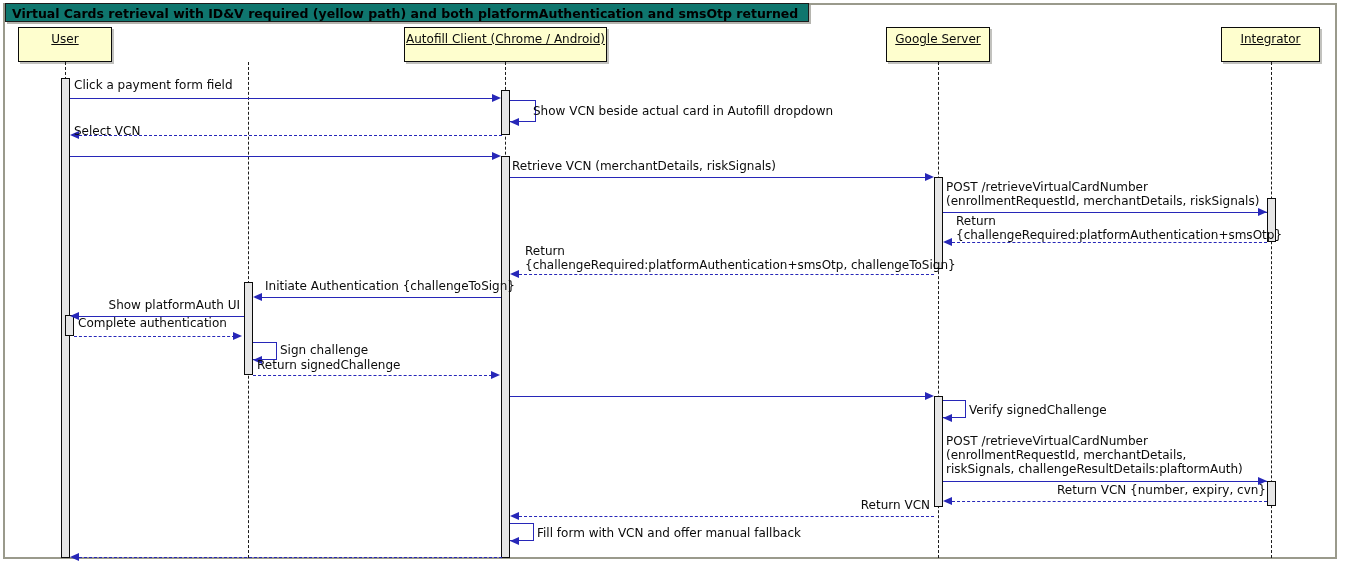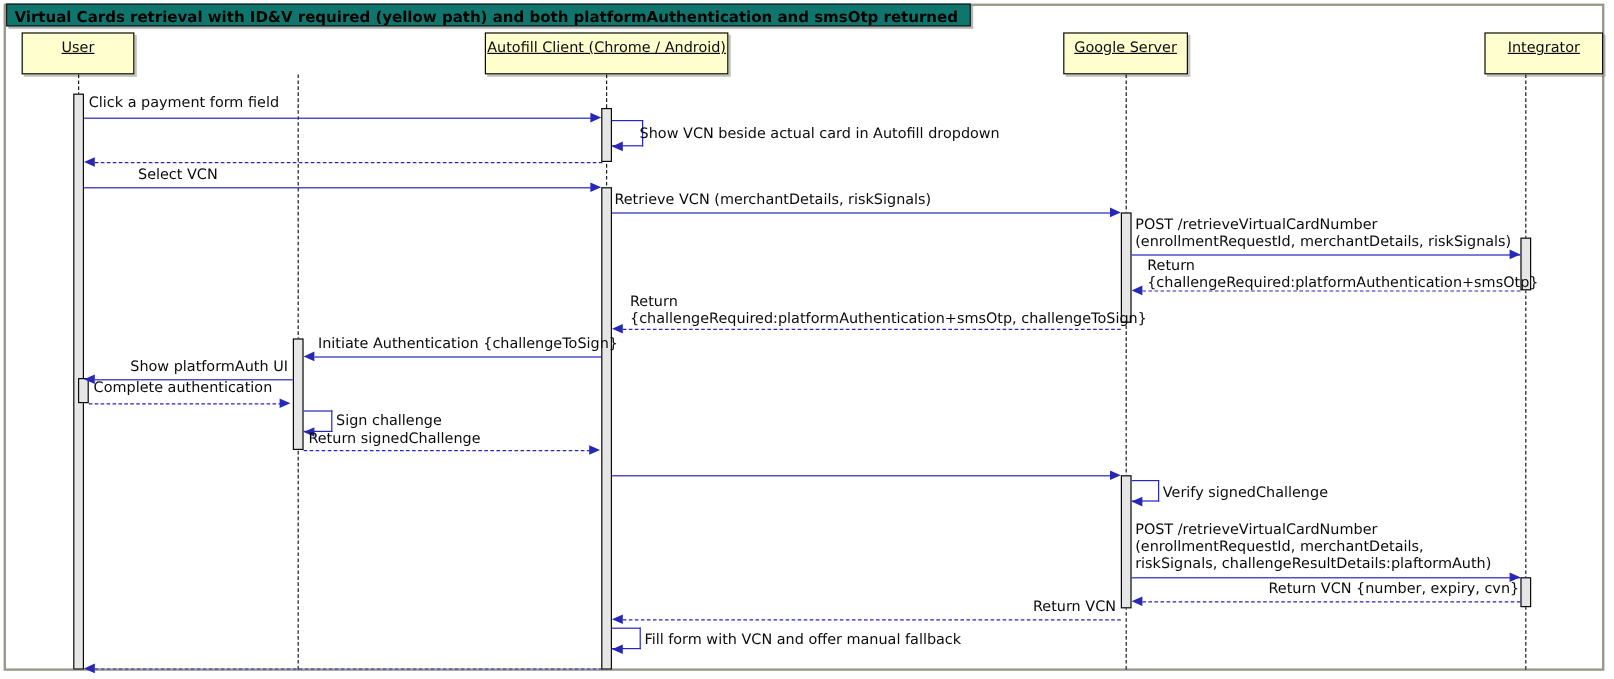--- a/index.html
+++ b/index.html
@@ -118,21 +118,21 @@
 
 
   <div class="participant" style="left:404px;top:27px;width:203px;height:35px;text-align:center;">
     <span>Autofill Client (Chrome / Android)</span>
   </div>
 
   <div class="participant" style="left:886px;top:27px;width:104px;height:35px;">
     <span>Google Server</span>
   </div>
 
-  <div class="participant" style="left:1221px;top:27px;width:99px;height:35px;margin-left:16px;">
+  <div class="participant" style="left:1221px;top:27px;width:99px;height:35px;">
     <span>Integrator</span>
   </div>
 
   <div class="lifeline" style="left:65px;top:62px;height:496px;"></div>
   <div class="lifeline" style="left:248px;top:62px;height:496px;"></div>
   <div class="lifeline" style="left:505px;top:62px;height:496px;"></div>
   <div class="lifeline" style="left:938px;top:62px;height:496px;"></div>
   <div class="lifeline" style="left:1271px;top:62px;height:496px;"></div>
 
   <div class="activation" style="left:61px;top:78px;height:480px;"></div>
@@ -153,21 +153,21 @@
   <div class="msg" style="left:70px;top:98px;width:424px;"></div>
   <div class="head right" style="left:492px;top:93.5px;"></div>
 
   <div class="selfcall" style="left:510px;top:100px;width:26px;height:22px;"></div>
   <div class="selfhead" style="left:510px;top:117.5px;"></div>
   <div class="label" style="left:533px;top:104px;">Show VCN beside actual card in Autofill dropdown</div>
 
   <div class="msg dashed" style="left:79px;top:135px;width:423px;"></div>
   <div class="head left" style="left:70px;top:130.5px;"></div>
 
-  <div class="label" style="left:74px;top:138px;margin-left:41px;">Select VCN</div>
+  <div class="label" style="left:74px;top:124px;">Select VCN</div>
   <div class="msg" style="left:70px;top:156px;width:424px;"></div>
   <div class="head right" style="left:492px;top:151.5px;"></div>
 
   <div class="label" style="left:512px;top:159px;">Retrieve VCN (merchantDetails, riskSignals)</div>
   <div class="msg" style="left:510px;top:177px;width:417px;"></div>
   <div class="head right" style="left:925px;top:172.5px;"></div>
 
   <div class="label" style="left:946px;top:180px;">POST /retrieveVirtualCardNumber</div>
   <div class="label" style="left:946px;top:194px;">(enrollmentRequestId, merchantDetails, riskSignals)</div>
   <div class="msg" style="left:943px;top:212px;width:324px;"></div>

